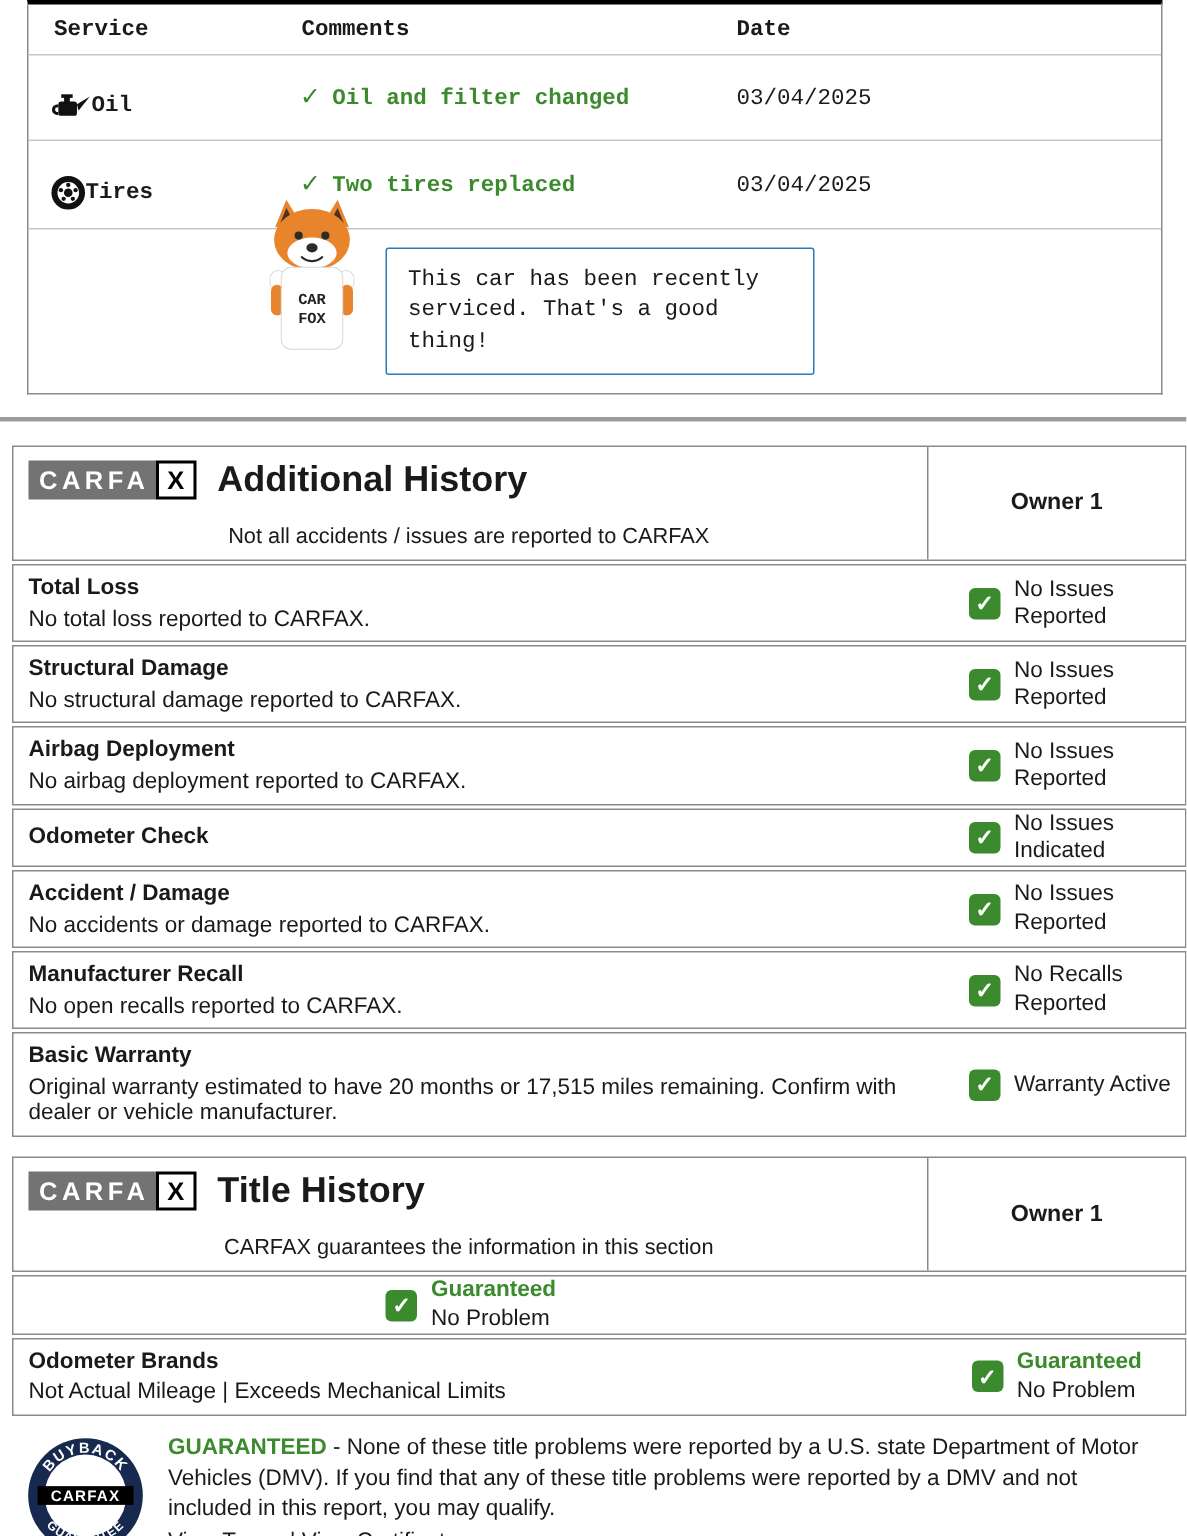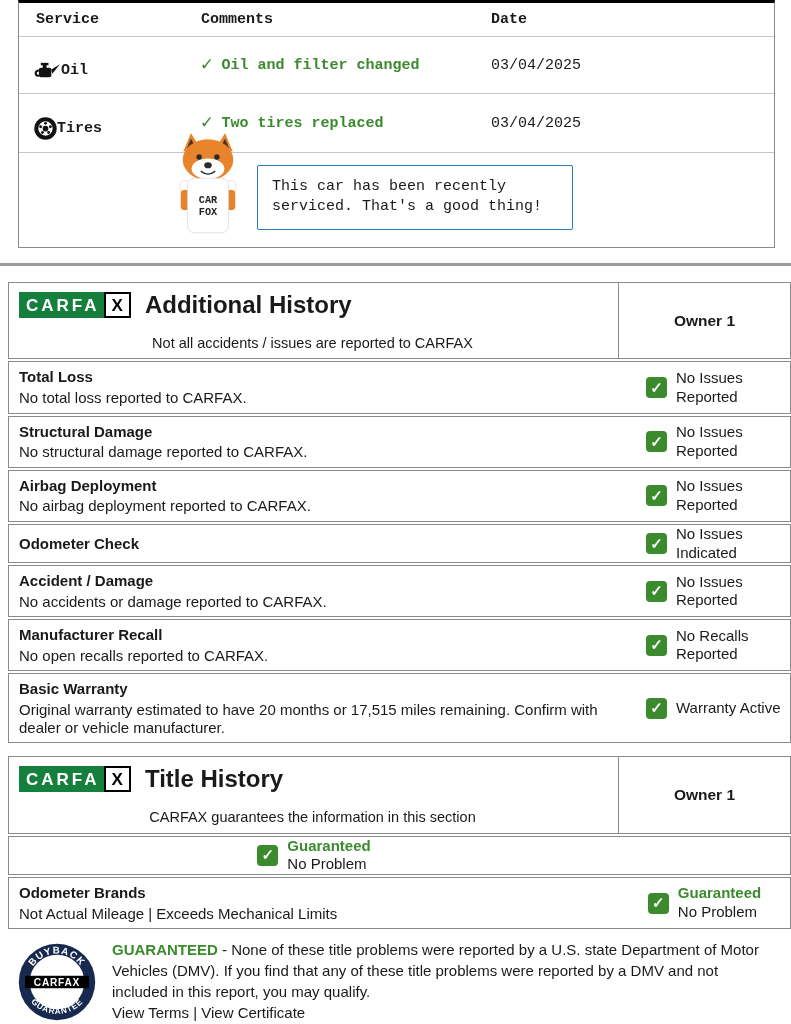--- a/index.html
+++ b/index.html
@@ -23,21 +23,21 @@
   .st-header > div{font-weight:bold;font-size:15px;padding:8px 0;}
   .st-header > div:first-child{padding-left:17px;}
   .service-row{border-top:1px solid var(--lgray);padding:12px 0;}
   .svc-cell{display:flex;align-items:center;gap:0;padding-left:15px;font-weight:bold;margin-top:11px;}
   .cmt-cell{display:flex;align-items:center;gap:9px;}
   .cmt-text{color:var(--green);font-weight:bold;}
   .check-glyph{color:var(--green);font-weight:bold;font-size:19px;line-height:1;}
   .date-cell{font-size:15px;}
   .fox-area{display:flex;align-items:flex-start;gap:8px;border-top:1px solid var(--lgray);padding:4px 16px 12px 148px;}
   .fox-svg{margin-top:-26px;flex:none;}
-  .bubble{border:1px solid var(--bubble_blue);border-radius:2px;background:#fff;padding:11px 14px;width:316px;line-height:1.35;margin-top:8px;}
+  .bubble{border:1px solid var(--bubble_blue);border-radius:2px;background:#fff;padding:11px 14px;width:286px;line-height:1.35;margin-top:8px;}
 
   .page-divider{height:3px;background:#9c9c9c;margin:15px 0 16px 0;}
 
   
   .section{margin:13px 0 0 8px;}
   .sec-head{display:grid;grid-template-columns:1fr 171px;border:1px solid var(--bgray);}
   .sec-head-left{padding:8px 12px 7px 10px;border-right:1px solid var(--bgray);}
   .sec-title-row{display:flex;align-items:center;gap:14px;}
   .sec-title{font-size:24px;font-weight:bold;line-height:1.2;}
   .sec-sub{font-size:14.5px;margin-top:15px;line-height:1.15;text-align:center;}
@@ -48,21 +48,21 @@
   .hrow-desc{margin-top:3px;line-height:1.17;}
   .status{display:flex;align-items:center;gap:9px;padding-left:27px;}
   .status.centered{justify-content:center;padding-left:0;}
   .checkbox{width:21px;height:21px;border-radius:4px;background:var(--green);color:#fff;font-weight:bold;font-size:15px;
             display:flex;align-items:center;justify-content:center;flex:none;}
   .status-text{line-height:1.25;}
   .title-history .sl1{color:var(--green);font-weight:bold;}
 
   
   .cfx{display:inline-flex;align-items:stretch;line-height:1;flex:none;}
-  .cfx-main{background:#15803d;color:#fff;font-weight:bold;font-size:17px;padding:5px 4px 4px 7px;letter-spacing:3px;}
+  .cfx-main{background:#737373;color:#fff;font-weight:bold;font-size:17px;padding:5px 4px 4px 7px;letter-spacing:3px;}
   .cfx-x{border:2px solid #000;color:#000;font-weight:bold;font-size:17px;padding:0 6px;display:flex;align-items:center;background:#fff;}
 
   
   .guarantee{display:flex;gap:16px;margin:11px 10px 10px 18px;align-items:center;}
   .g-text{line-height:1.38;max-width:660px;}
   .g-bold{color:var(--green);font-weight:bold;}
   .g-links{margin-top:1px;}
   .g-link{cursor:pointer;}
 </style>
 </head>

